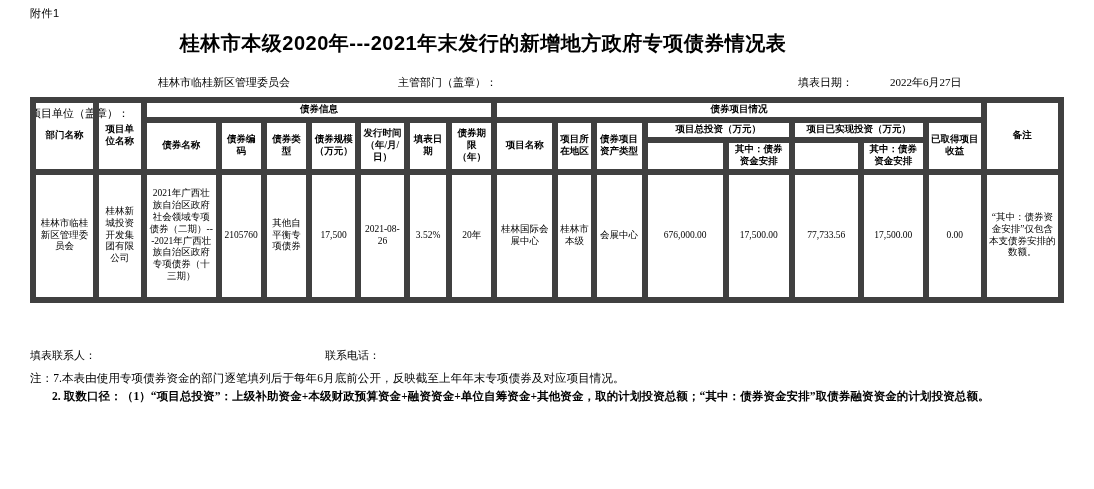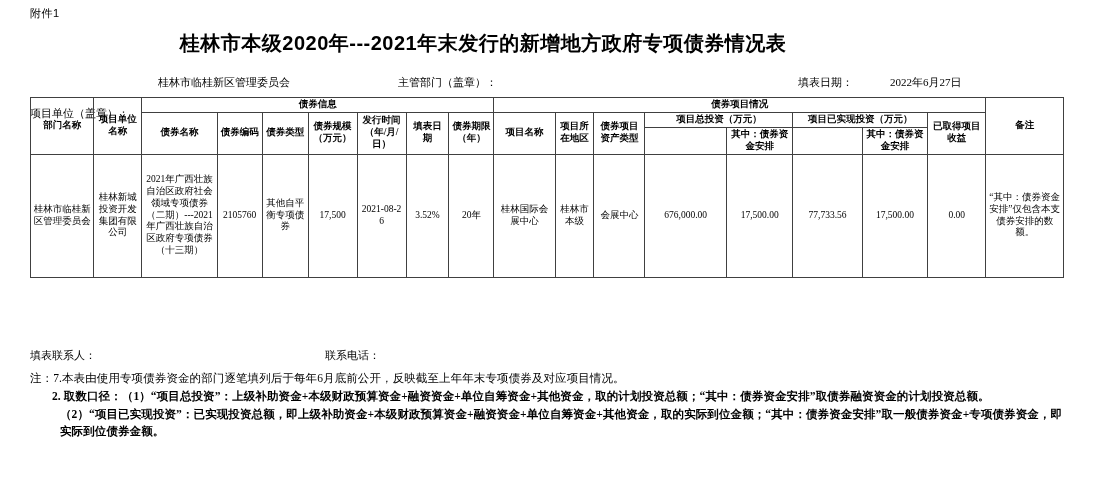--- a/index.html
+++ b/index.html
@@ -62,21 +62,21 @@
 
   table.grid {
     position: absolute;
     left: 30px;
     top: 97px;
     width: 1034px;
     border-collapse: collapse;
     table-layout: fixed;
   }
   table.grid th, table.grid td {
-    border: 1px solid #404040;
+    border: 6px solid #404040;
     font-size: 9.5px;
     line-height: 1.25;
     text-align: center;
     vertical-align: middle;
     padding: 1px 2px;
     font-family: "Liberation Serif", serif;
     word-break: break-all;
   }
   table.grid th {
     font-weight: bold;
@@ -218,16 +218,15 @@
   </table>
 
   <div class="bottom-row">
     <span class="bottom-item bot-contact">填表联系人：</span>
     <span class="bottom-item bot-phone">联系电话：</span>
   </div>
 
   <div class="notes">
     <span class="note-line n1">注：7.本表由使用专项债券资金的部门逐笔填列后于每年6月底前公开，反映截至上年年末专项债券及对应项目情况。</span>
     <span class="note-line note-indent">2. 取数口径：（1）“项目总投资”：上级补助资金+本级财政预算资金+融资资金+单位自筹资金+其他资金，取的计划投资总额；“其中：债券资金安排”取债券融资资金的计划投资总额。</span>
-    <span class="note-line note-indent2">（2）“项目已实现投资”：已实现投资总额，即上级补助资金+本级财政预算资金+融资资金+单位自筹资金+其他资金，取的实际到位金额；“其中：债券资金安排”取一般债券资金+专项债券资金，即实际到位债券金额。</span>
   </div>
 
 </div>
 
 </body></html>

